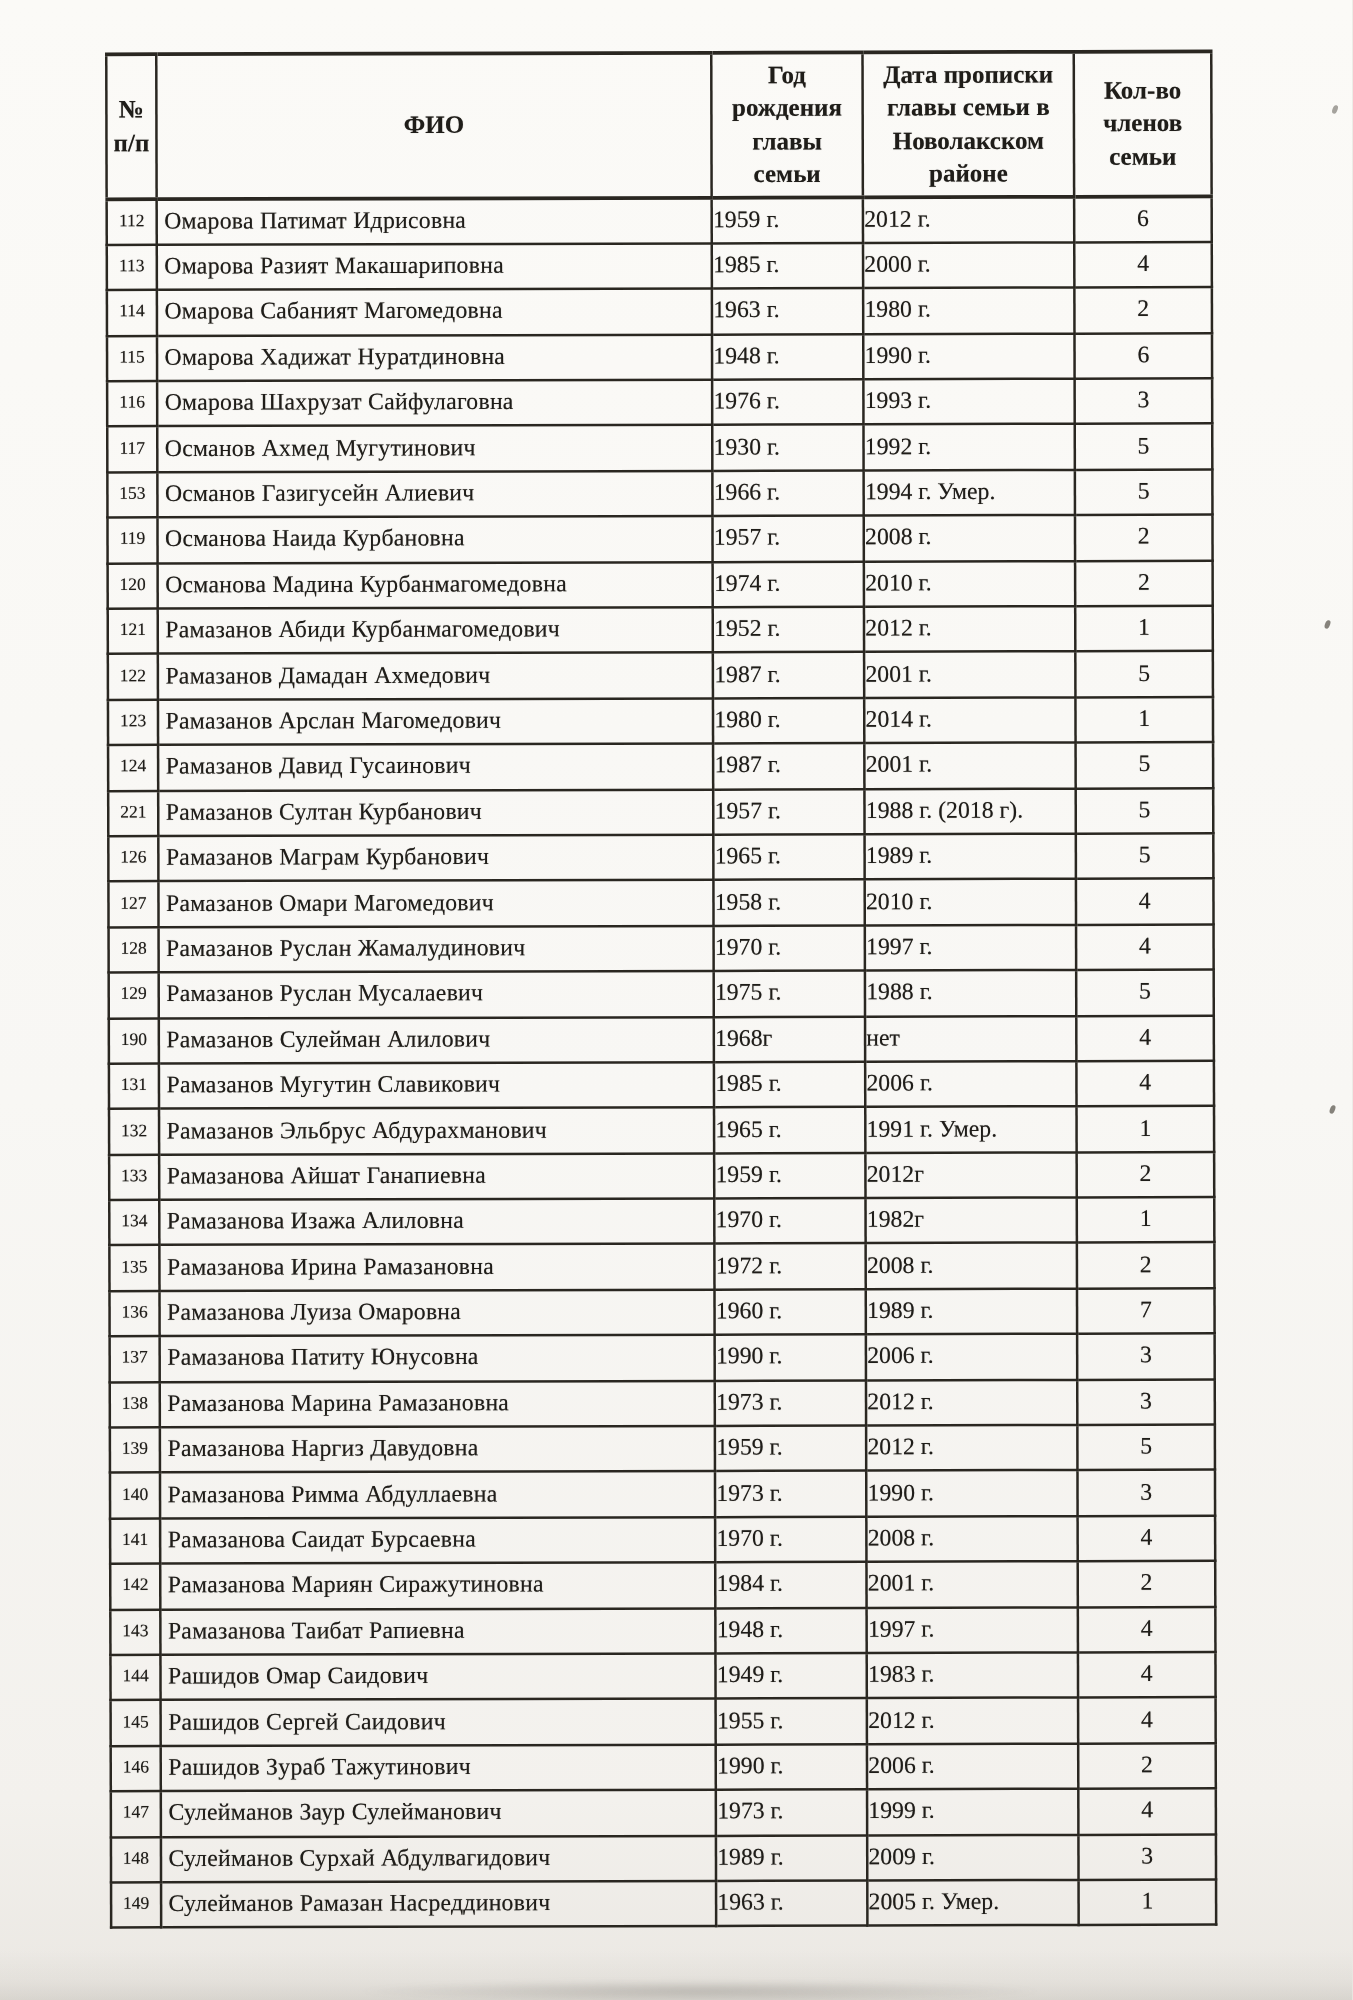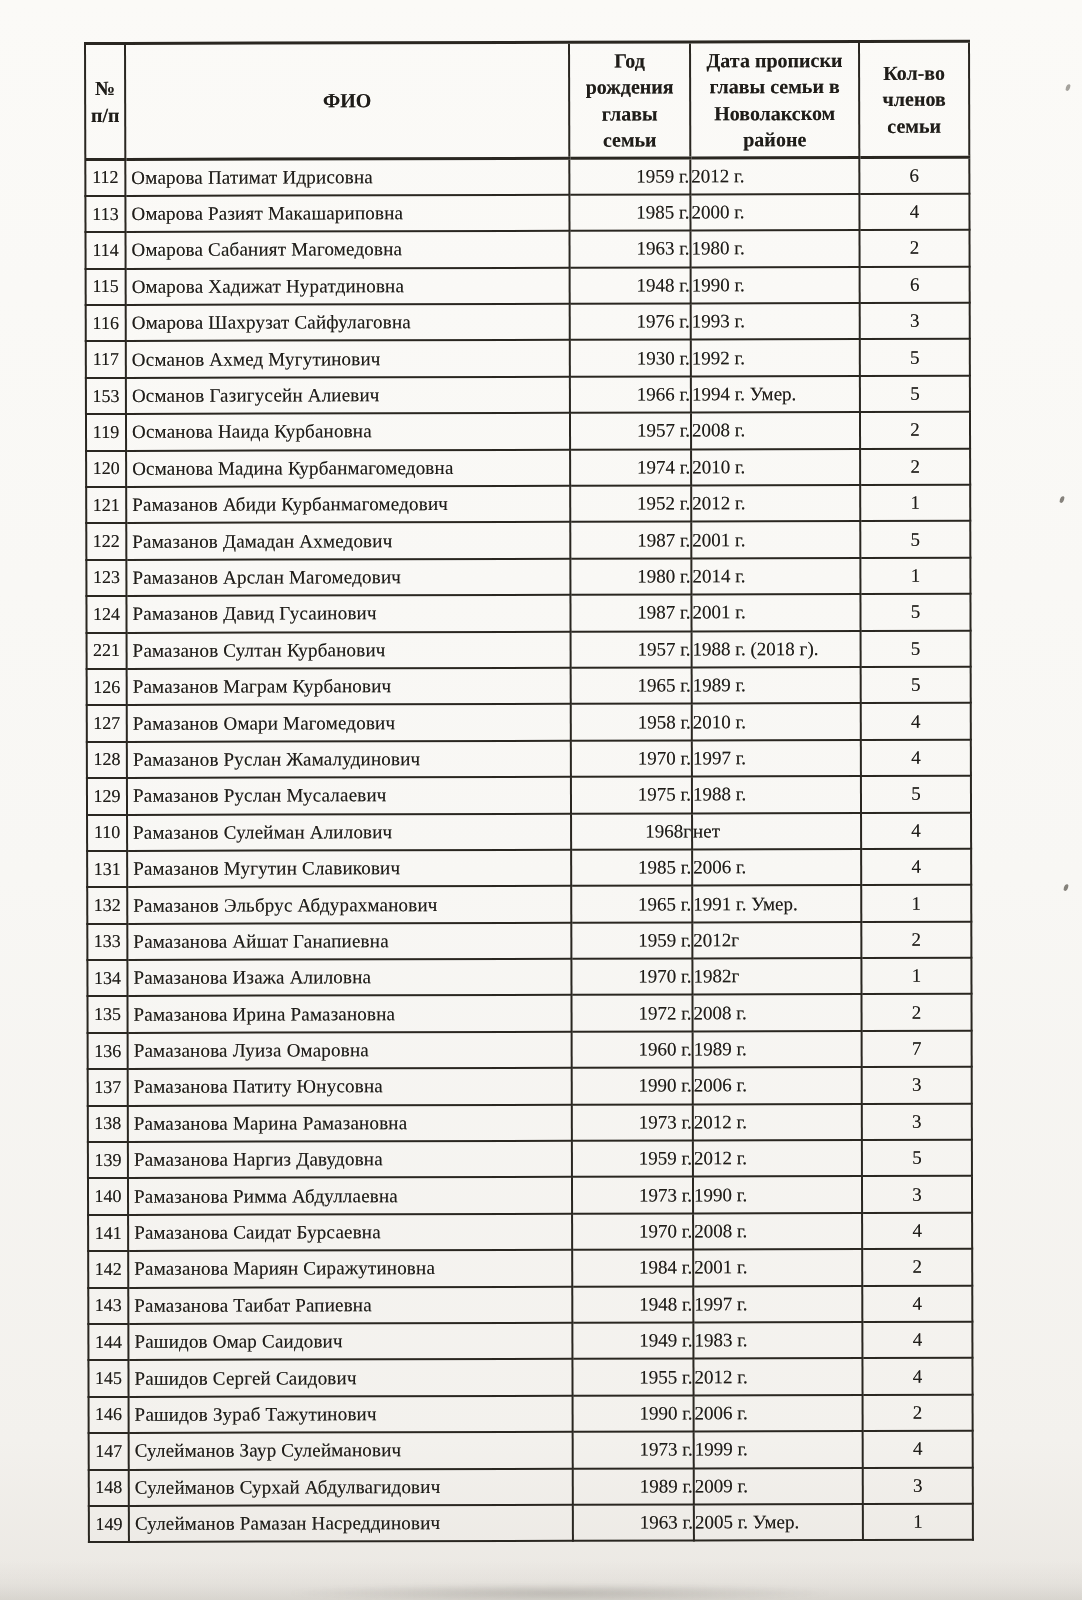--- a/index.html
+++ b/index.html
@@ -27,23 +27,23 @@
   thead th {
     height:116px; vertical-align:middle; text-align:center;
     font-weight:bold; font-size:20px; line-height:1.32;
     white-space:pre-line; border-bottom-width:3px; border-top-width:3px;
     padding:0 2px;
   }
   tbody td {
     height:36.4px; font-size:19px; vertical-align:middle;
     white-space:nowrap; padding:0;
   }
-  td.c-num  { text-align:center; font-size:18px; padding:0 1px; }
+  td.c-num  { text-align:center; font-size:14px; padding:0 1px; }
   td.c-fio  { text-align:left; padding-left:5px; letter-spacing:0.2px; }
-  td.c-birth{ text-align:right; }
+  td.c-birth{ text-align:left; }
   td.c-reg  { }
   td.c-count{ text-align:center; }
   .speck {
     position:absolute; width:4px; height:7px; background:#5f5b53;
     border-radius:60% 40% 55% 45%; transform:rotate(18deg); opacity:0.75;
   }
   .speck.s1{ left:1066px; top:84px;  opacity:0.55; }
   .speck.s2{ left:1060px; top:496px; }
   .speck.s3{ left:1064px; top:884px; }
   .smudge {
@@ -227,21 +227,21 @@
 
     <tr>
       <td class="c-num">129</td>
       <td class="c-fio">Рамазанов Руслан Мусалаевич</td>
       <td class="c-birth">1975 г.</td>
       <td class="c-reg">1988 г.</td>
       <td class="c-count">5</td>
     </tr>
 
     <tr>
-      <td class="c-num">110</td>
+      <td class="c-num">190</td>
       <td class="c-fio">Рамазанов Сулейман Алилович</td>
       <td class="c-birth">1968г</td>
       <td class="c-reg">нет</td>
       <td class="c-count">4</td>
     </tr>
 
     <tr>
       <td class="c-num">131</td>
       <td class="c-fio">Рамазанов Мугутин Славикович</td>
       <td class="c-birth">1985 г.</td>

